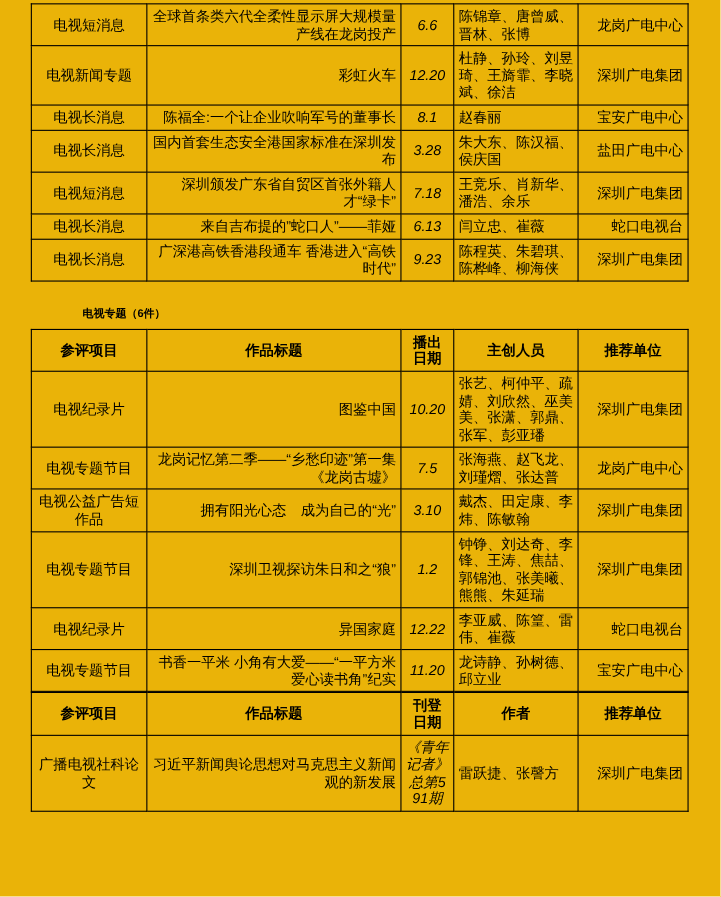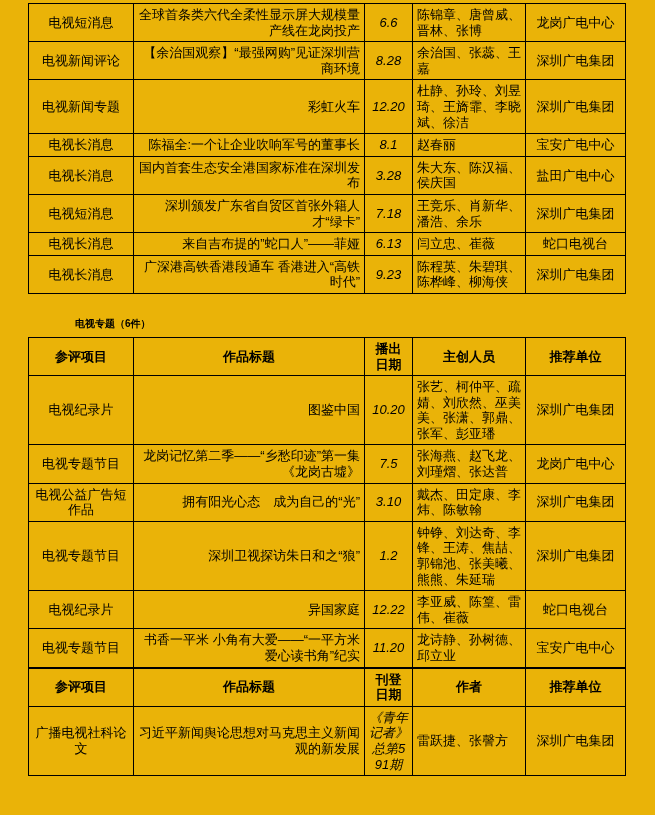--- a/index.html
+++ b/index.html
@@ -35,21 +35,21 @@
   }
   .award-table th {
     font-weight: bold;
     text-align: center;
     white-space: pre-line;
   }
   .award-table td.c0 { text-align: center; }
   .award-table td.c1 { text-align: right; }
   .award-table td.c2 { text-align: center; font-style: italic; }
   .award-table td.c3 { text-align: left; }
-  .award-table td.c4 { text-align: center; }
+  .award-table td.c4 { text-align: right; }
   col.c0 { width: 105px; }
   col.c1 { width: 231px; }
   col.c2 { width: 48px; }
   col.c3 { width: 113px; }
   col.c4 { width: 100px; }
   .section-heading {
     font-size: 10px;
     font-weight: bold;
     margin: 24px 0 7px 75px;
     line-height: 1.2;
@@ -70,27 +70,20 @@
     </colgroup>
   <tbody>
         <tr>
           <td class="c0">电视短消息</td>
           <td class="c1">全球首条类六代全柔性显示屏大规模量产线在龙岗投产</td>
           <td class="c2">6.6</td>
           <td class="c3">陈锦章、唐曾威、晋林、张博</td>
           <td class="c4">龙岗广电中心</td>
         </tr>
         <tr>
-          <td class="c0">电视新闻评论</td>
-          <td class="c1">【余治国观察】“最强网购”见证深圳营商环境</td>
-          <td class="c2">8.28</td>
-          <td class="c3">余治国、张蕊、王嘉</td>
-          <td class="c4">深圳广电集团</td>
-        </tr>
-        <tr>
           <td class="c0">电视新闻专题</td>
           <td class="c1">彩虹火车</td>
           <td class="c2">12.20</td>
           <td class="c3">杜静、孙玲、刘昱琦、王旖霏、李晓斌、徐洁</td>
           <td class="c4">深圳广电集团</td>
         </tr>
         <tr>
           <td class="c0">电视长消息</td>
           <td class="c1">陈福全:一个让企业吹响军号的董事长</td>
           <td class="c2">8.1</td>

